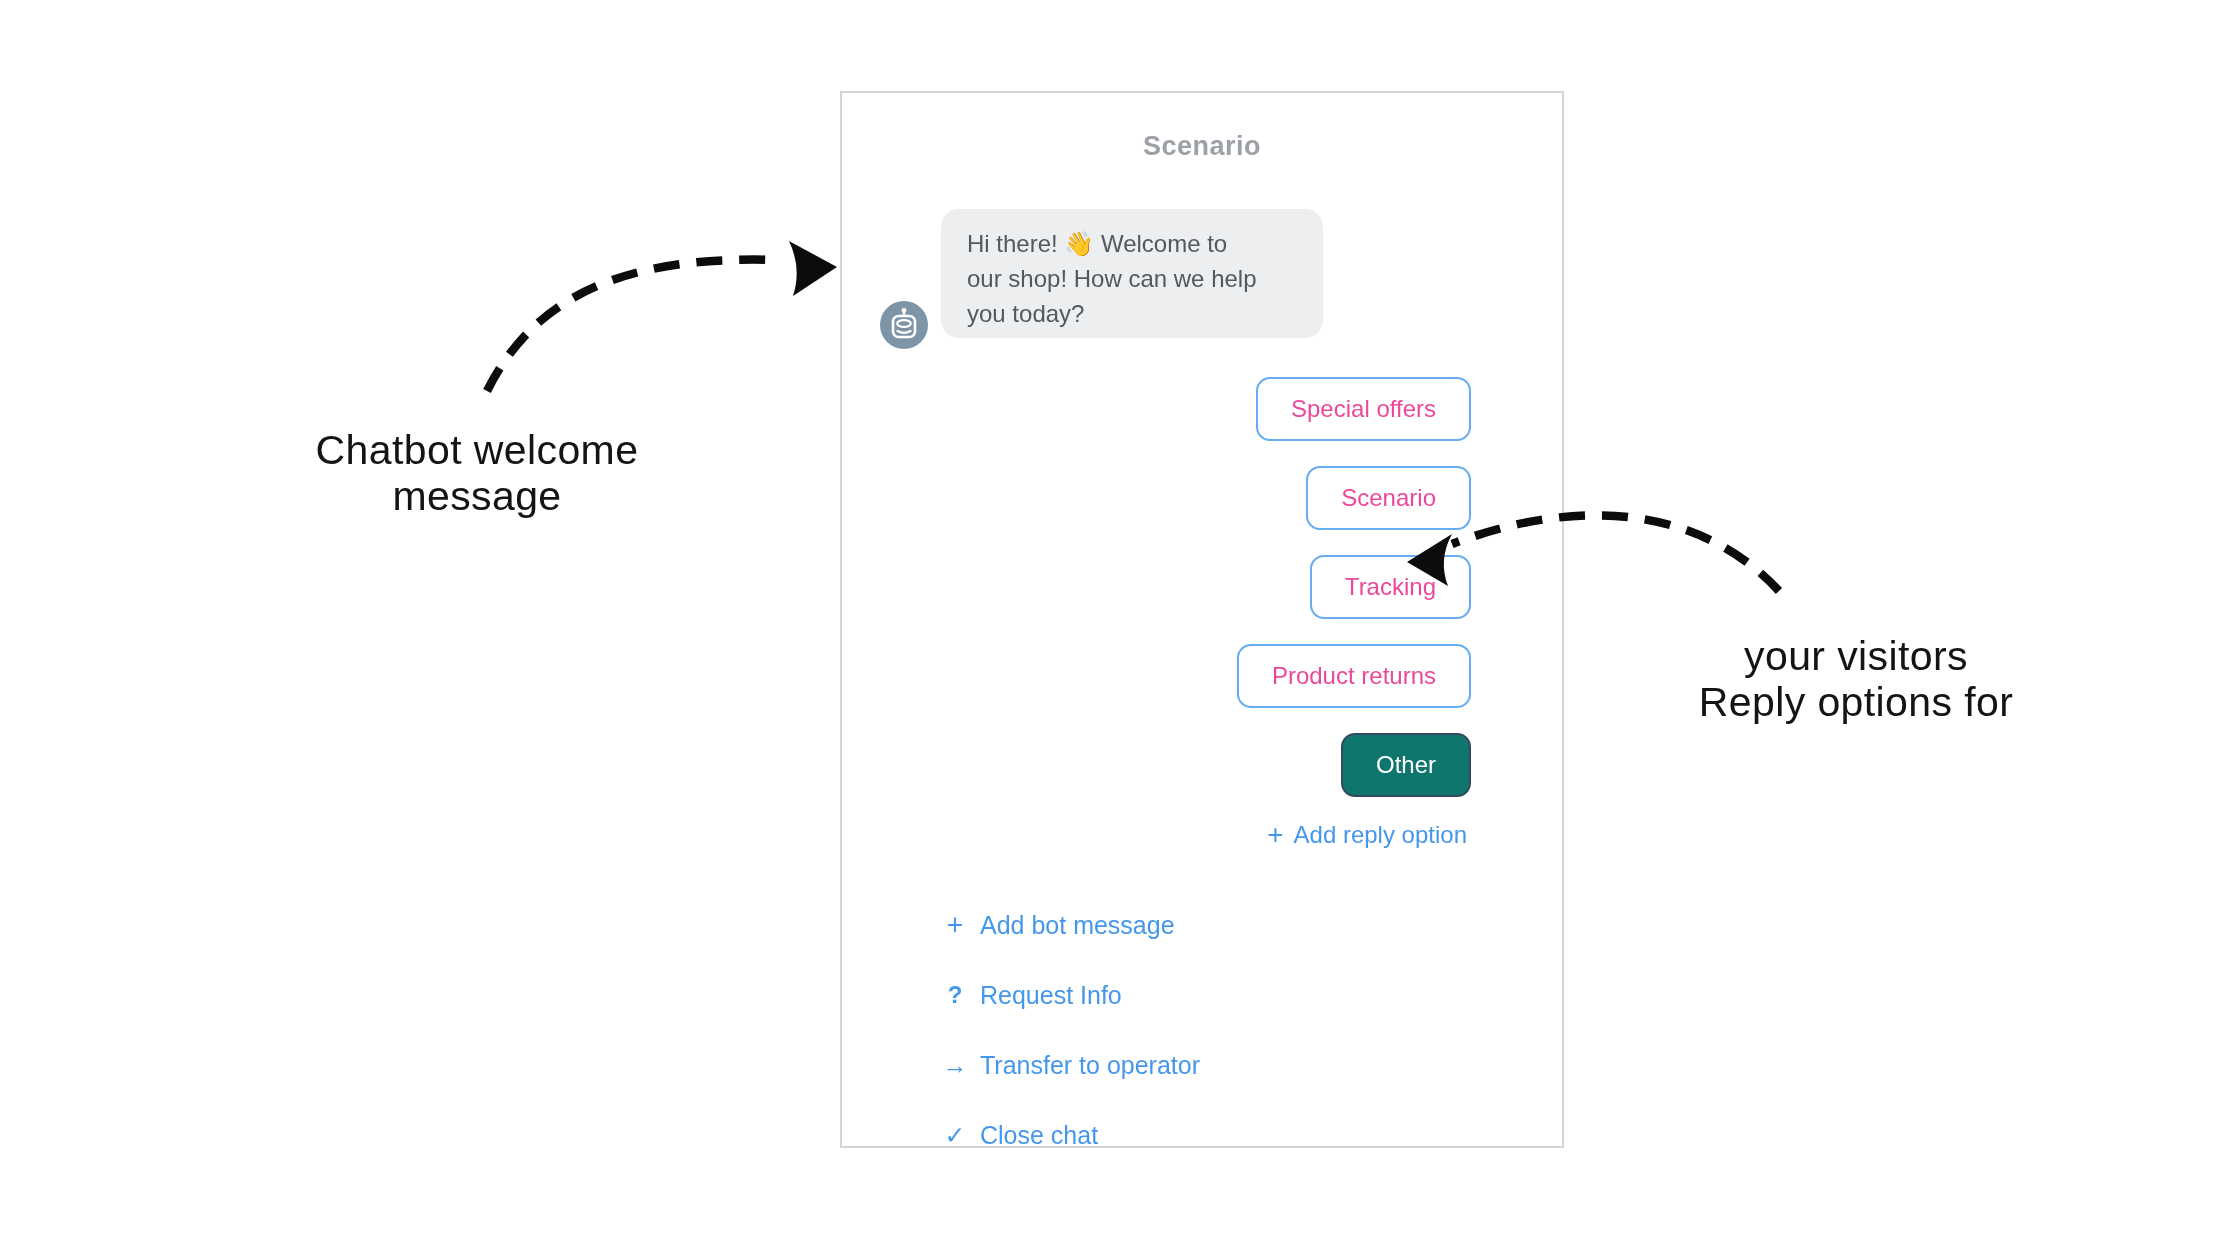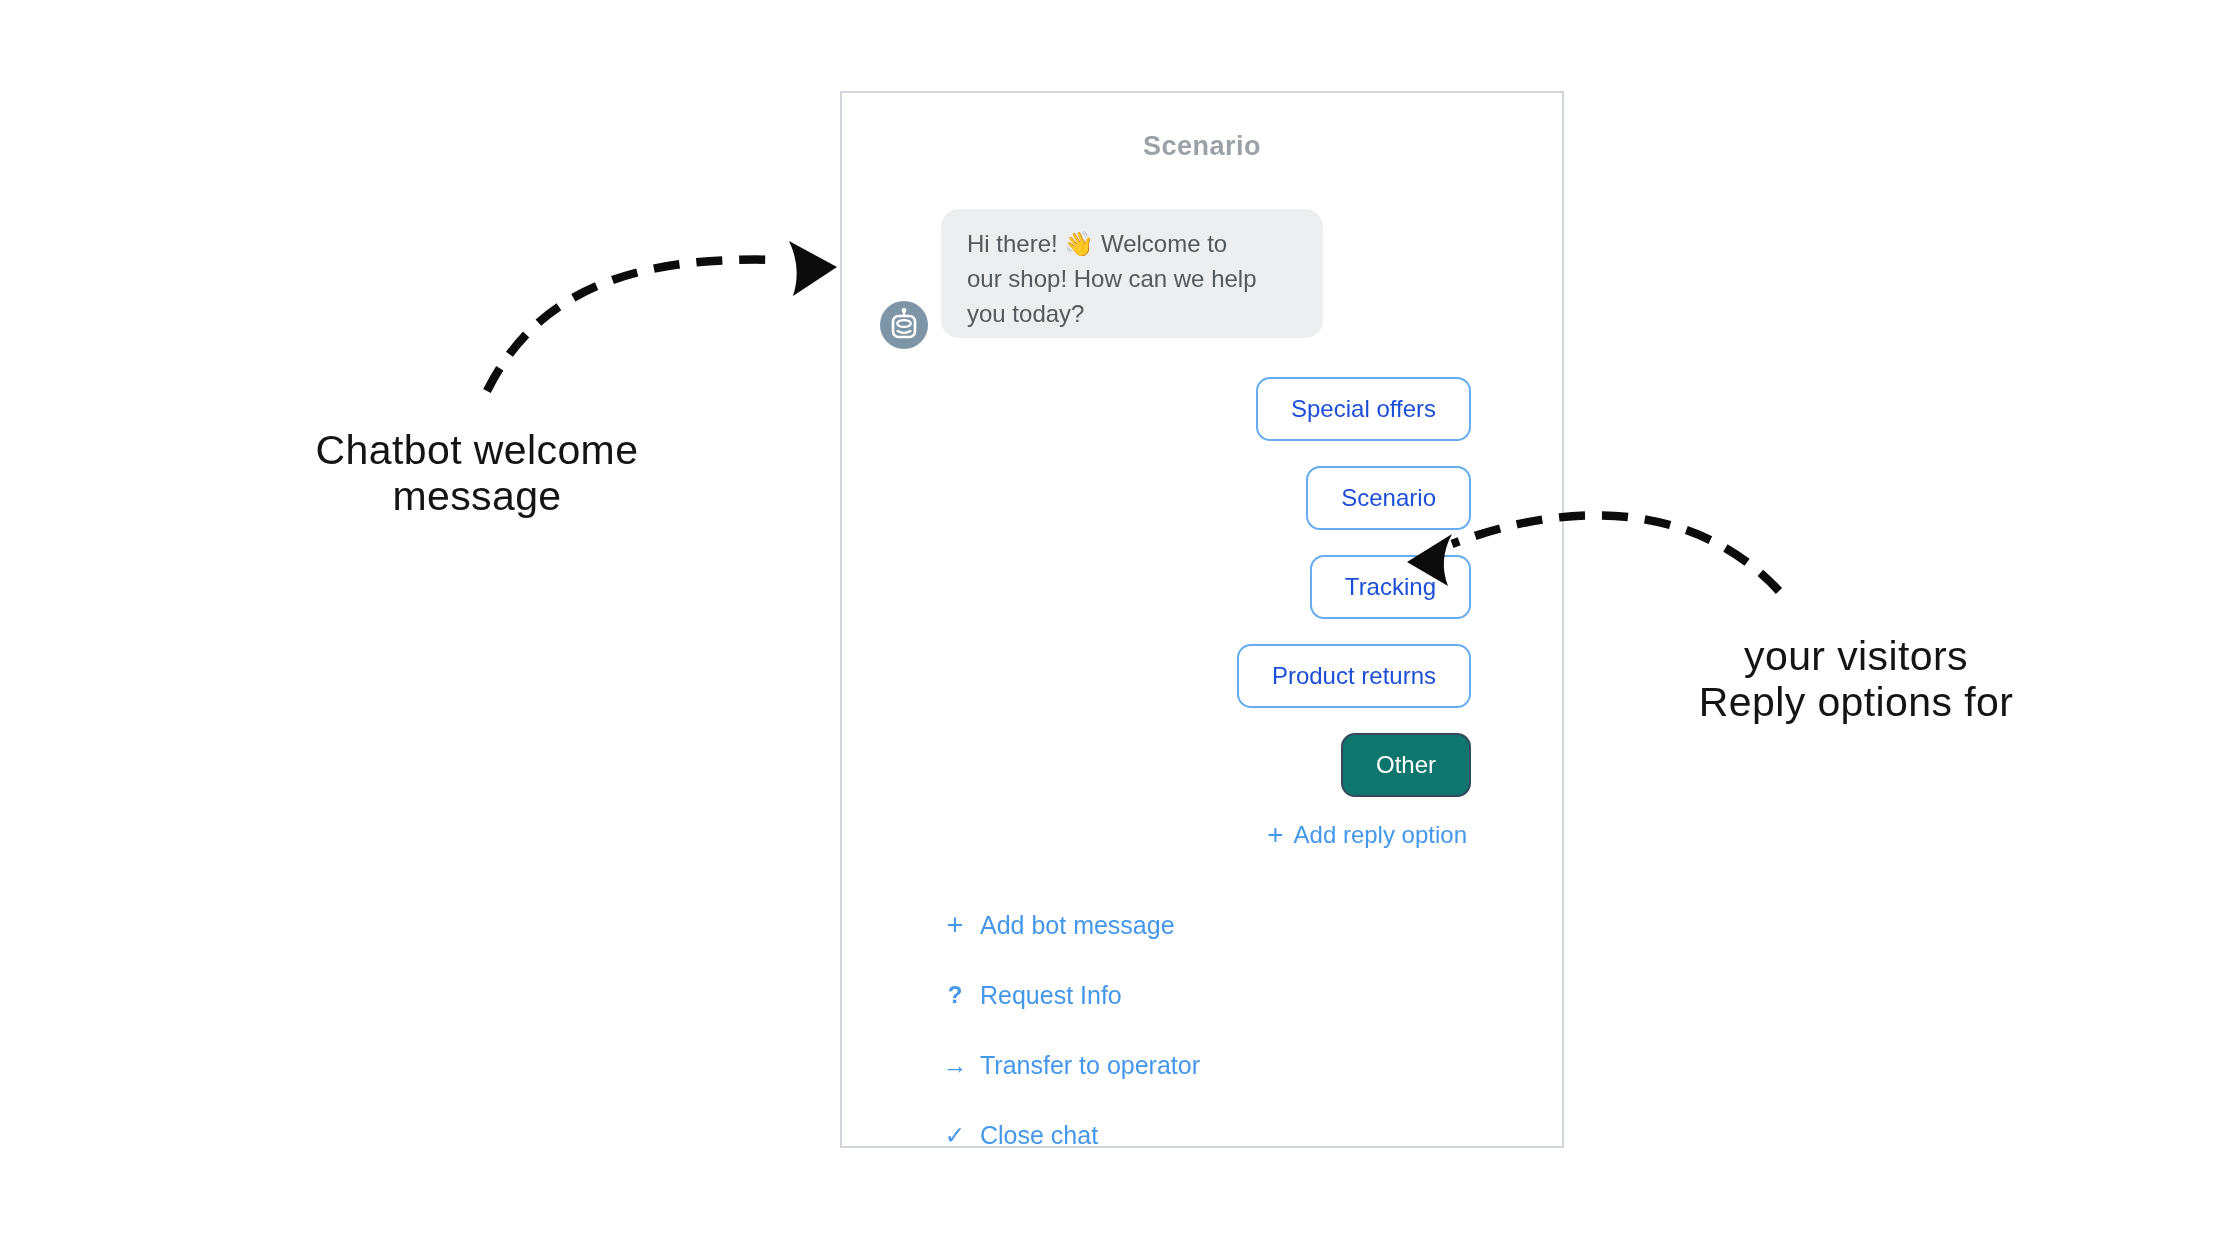--- a/index.html
+++ b/index.html
@@ -63,21 +63,21 @@
   .reply-btn {
     box-sizing: border-box;
     height: 64px;
     padding: 0 33px;
     display: flex;
     align-items: center;
     justify-content: center;
     background: #ffffff;
     border: 2px solid #66acf0;
     border-radius: 14px;
-    color: #1d4ed8;
+    color: #ec4899;
     font-size: 24px;
     font-family: inherit;
     cursor: pointer;
   }
   .reply-btn.selected {
     background: #0f766e;
     border: 2px solid #34495e;
     color: #ffffff;
   }
 

